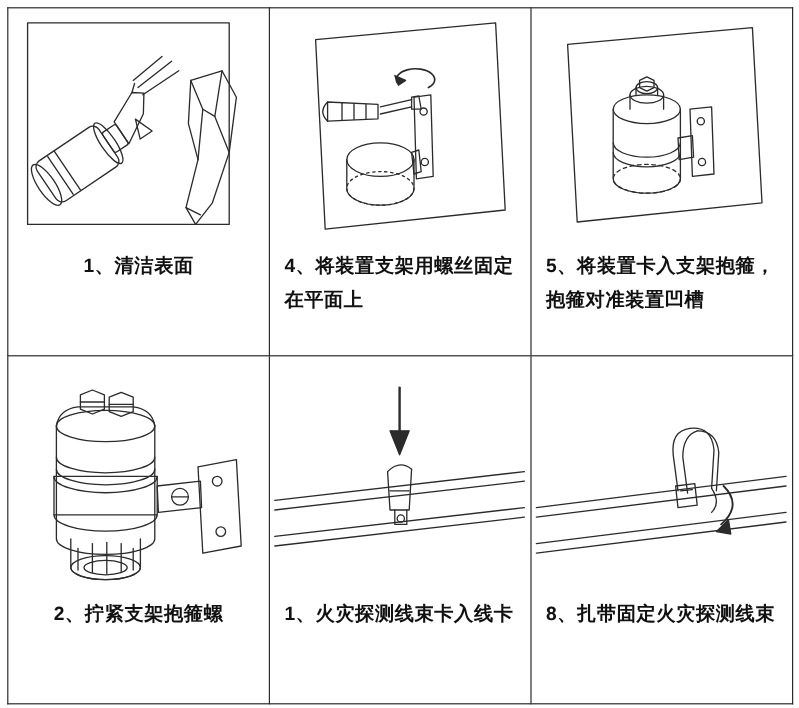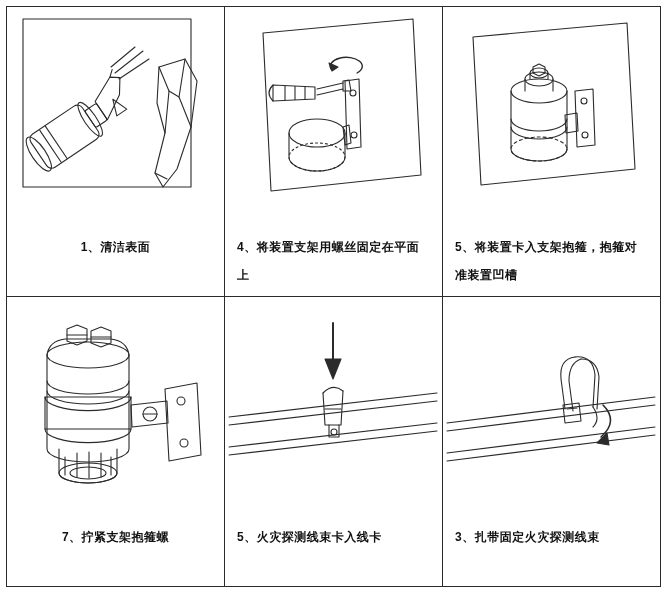--- a/index.html
+++ b/index.html
@@ -45,26 +45,25 @@
     height: 200px;
     position: relative;
     overflow: hidden;
   }
   .art svg {
     display: block;
   }
   .caption {
     flex: 1;
     padding: 2px 12px 4px 12px;
-    font-size: 12px;
+    font-size: 16px;
     line-height: 28px;
     font-weight: bold;
     letter-spacing: 0.5px;
     color: #111;
-    margin-top: 24px;
   }
   .caption.center {
     text-align: center;
   }
   .cap-text {
     display: block;
   }
 </style>
 </head>
 <body>
@@ -220,21 +219,21 @@
               <path d="M158 92 L190 86 L194 158 L162 164 Z"></path>
               <circle cx="174" cy="104" r="4"></circle>
               <circle cx="177" cy="146" r="4"></circle>
 
               <path d="M124 108 L160 104 L161 126 L125 130 Z"></path>
               <circle cx="143" cy="117" r="7"></circle>
               <line x1="136" y1="117" x2="150" y2="117"></line>
             </svg>
           </div>
           <div class="caption center">
-            <span class="cap-text">7、拧紧支架抱箍螺</span>
+            <span class="cap-text">2、拧紧支架抱箍螺</span>
           </div>
         </div>
       </td>
 
       <td class="cell">
         <div class="cell-inner">
           <div class="art">
             <svg width="217" height="200" viewBox="0 0 217 200" fill="none" stroke="#2b2b2b" stroke-width="1.1" stroke-linejoin="round" stroke-linecap="round">
 
               <line x1="108" y1="26" x2="108" y2="66" stroke-width="2"></line>
@@ -246,21 +245,21 @@
               <line x1="4" y1="158" x2="212" y2="134"></line>
 
               <path d="M98 96 L100 128 L116 128 L118 94"></path>
               <path d="M100 112 L116 112"></path>
               <path d="M98 96 Q108 86 118 94"></path>
               <path d="M104 128 L104 140 L114 140 L114 128"></path>
               <circle cx="109" cy="135" r="3"></circle>
             </svg>
           </div>
           <div class="caption">
-            <span class="cap-text">5、火灾探测线束卡入线卡</span>
+            <span class="cap-text">1、火灾探测线束卡入线卡</span>
           </div>
         </div>
       </td>
 
       <td class="cell">
         <div class="cell-inner">
           <div class="art">
             <svg width="217" height="200" viewBox="0 0 217 200" fill="none" stroke="#2b2b2b" stroke-width="1.1" stroke-linejoin="round" stroke-linecap="round">
 
               <line x1="4" y1="126" x2="212" y2="100"></line>
@@ -276,20 +275,20 @@
               <path d="M120 108 L136 106 L138 124 L122 126 Z"></path>
               <path d="M124 112 L134 111"></path>
 
               <path d="M150 110 Q158 122 150 130"></path>
 
               <path d="M160 108 Q176 124 158 140" stroke-width="1.6"></path>
               <path d="M164 136 L154 146 L166 148 Z" fill="#2b2b2b" stroke="#2b2b2b"></path>
             </svg>
           </div>
           <div class="caption">
-            <span class="cap-text">3、扎带固定火灾探测线束</span>
+            <span class="cap-text">8、扎带固定火灾探测线束</span>
           </div>
         </div>
       </td>
     </tr>
   </tbody>
     </table>
 </div>
 
 </body></html>

